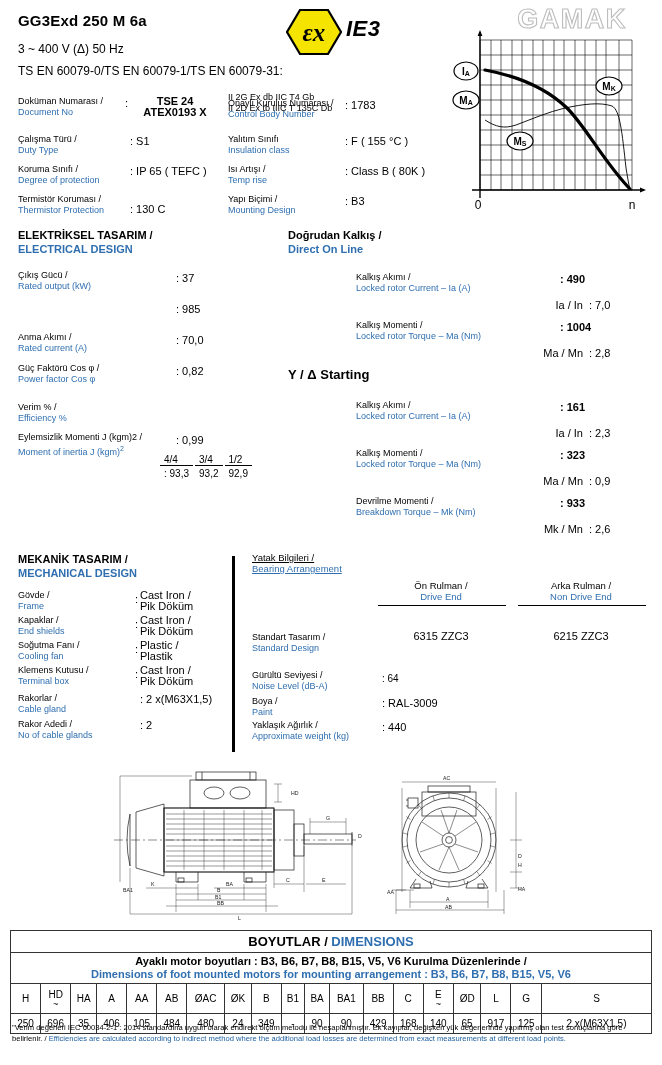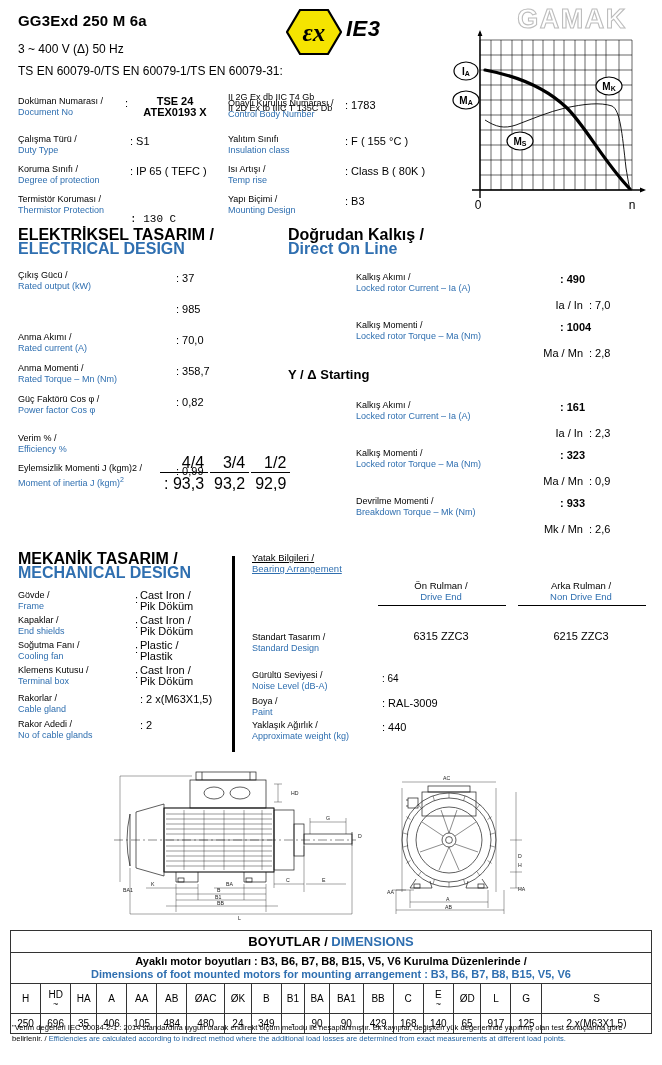--- a/index.html
+++ b/index.html
@@ -43,40 +43,40 @@
   #curve-chart { position:absolute; left:452px; top:28px; width:198px; height:190px; }
 
   
   .hdr-row { position:absolute; font-size:9px; line-height:11px; }
   .hdr-lblA { position:absolute; left:18px; width:110px; }
   .hdr-valA { position:absolute; left:130px; width:90px; font-size:11px; }
   .hdr-lblB { position:absolute; left:228px; width:110px; }
   .hdr-valB { position:absolute; left:345px; width:110px; font-size:11px; }
 
   
-  .sec-head { font-size:16px; font-weight:bold; line-height:14px; }
+  .sec-head { font-size:11px; font-weight:bold; line-height:14px; }
   .sec-head .en { font-weight:bold; }
 
   
   #elec { position:absolute; left:18px; top:228px; width:268px; }
   .e-row { position:relative; height:31px; }
   .e-lbl { position:absolute; left:0; top:0; font-size:9px; line-height:11px; width:150px; }
   .e-val { position:absolute; left:158px; top:2px; font-size:11px; }
 
   #dol { position:absolute; left:288px; top:228px; width:370px; }
   #ystar { position:absolute; left:288px; top:368px; width:370px; }
   .d-row { position:relative; height:26px; }
   .d-lbl { position:absolute; left:68px; top:0; font-size:9px; line-height:11px; width:190px; }
   .d-val { position:absolute; left:272px; top:1px; font-size:11px;font-weight:bold; }
   .d-ratio { position:absolute; left:205px; top:1px; font-size:11px; width:130px; text-align:right; }
   .d-ratio .rv { display:inline-block; width:40px; text-align:left; padding-left:6px; }
 
   
   #eff-frac { position:absolute; left:158px; top:452px; font-size:10px; }
-  #eff-frac td { padding:0 4px; text-align:right; font-size:16px; }
+  #eff-frac td { padding:0 4px; text-align:left; font-size:10px; }
   #eff-frac .top td { border-bottom:1px solid #000; }
 
   
   #mech { position:absolute; left:18px; top:552px; width:230px; }
   .m-row { position:relative; height:21px; }
   .m-lbl { position:absolute; left:0; top:0; font-size:9px; line-height:10.5px; width:120px; }
   .m-val { position:absolute; left:122px; top:-2px; font-size:11px; line-height:11px; }
   #mech-divider { position:absolute; left:232px; top:556px; width:3px; height:196px; background:#000; }
 
   
@@ -217,21 +217,21 @@
       <div class="en">Degree of protection</div>
     </div>
     <div class="hdr-valA" style="top:2px;width:100px;">: IP 65 ( TEFC )</div>
   </div>
 
   <div class="hdr-row" style="top:194px;left:0;width:330px;">
     <div class="hdr-lblA">
       <div class="tr">Termistör Koruması /</div>
       <div class="en">Thermistor Protection</div>
     </div>
-    <div class="hdr-valA" style="top:20px;font-family:Liberation Mono, monospace;">: 130 C</div>
+    <div class="hdr-valA" style="top:10px;">: 130 C</div>
   </div>
 
   <div class="hdr-row" style="top:98px;left:0;width:460px;">
     <div class="hdr-lblB">
       <div class="tr">Onaylı Kuruluş Numarası /</div>
       <div class="en">Control Body Number</div>
     </div>
     <div class="hdr-valB" style="top:2px;">: 1783</div>
   </div>
 
@@ -281,27 +281,20 @@
   </div>
 
   <div class="e-row">
     <div class="e-lbl">
       <div class="tr">Anma Akımı /</div>
       <div class="en">Rated current (A)</div>
     </div>
     <div class="e-val">: 70,0</div>
   </div>
 
-  <div class="e-row">
-    <div class="e-lbl">
-      <div class="tr">Anma Momenti /</div>
-      <div class="en">Rated Torque – Mn (Nm)</div>
-    </div>
-    <div class="e-val">: 358,7</div>
-  </div>
 
   <div class="e-row">
     <div class="e-lbl">
       <div class="tr">Güç Faktörü Cos φ /</div>
       <div class="en">Power factor Cos φ</div>
     </div>
     <div class="e-val">: 0,82</div>
   </div>
 
   <div class="e-row" style="height:38px">

